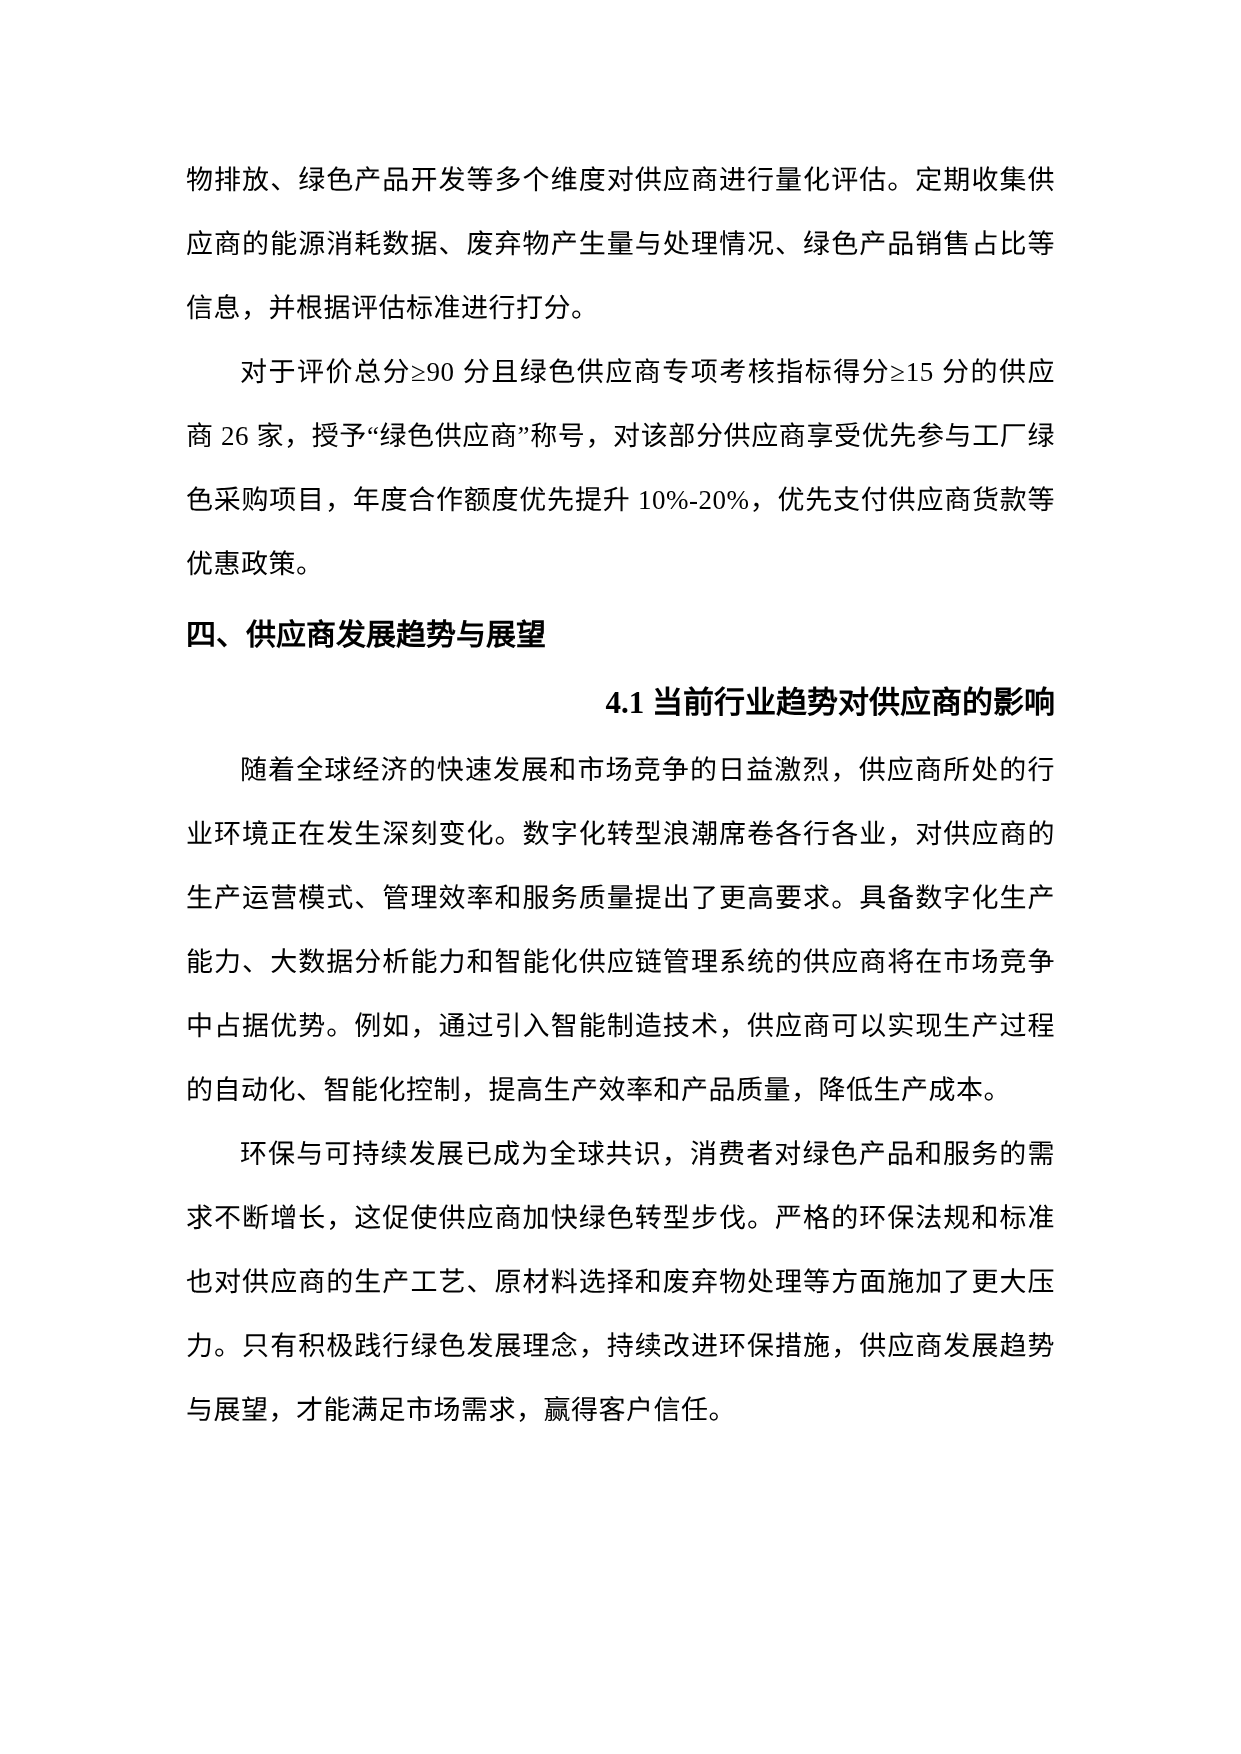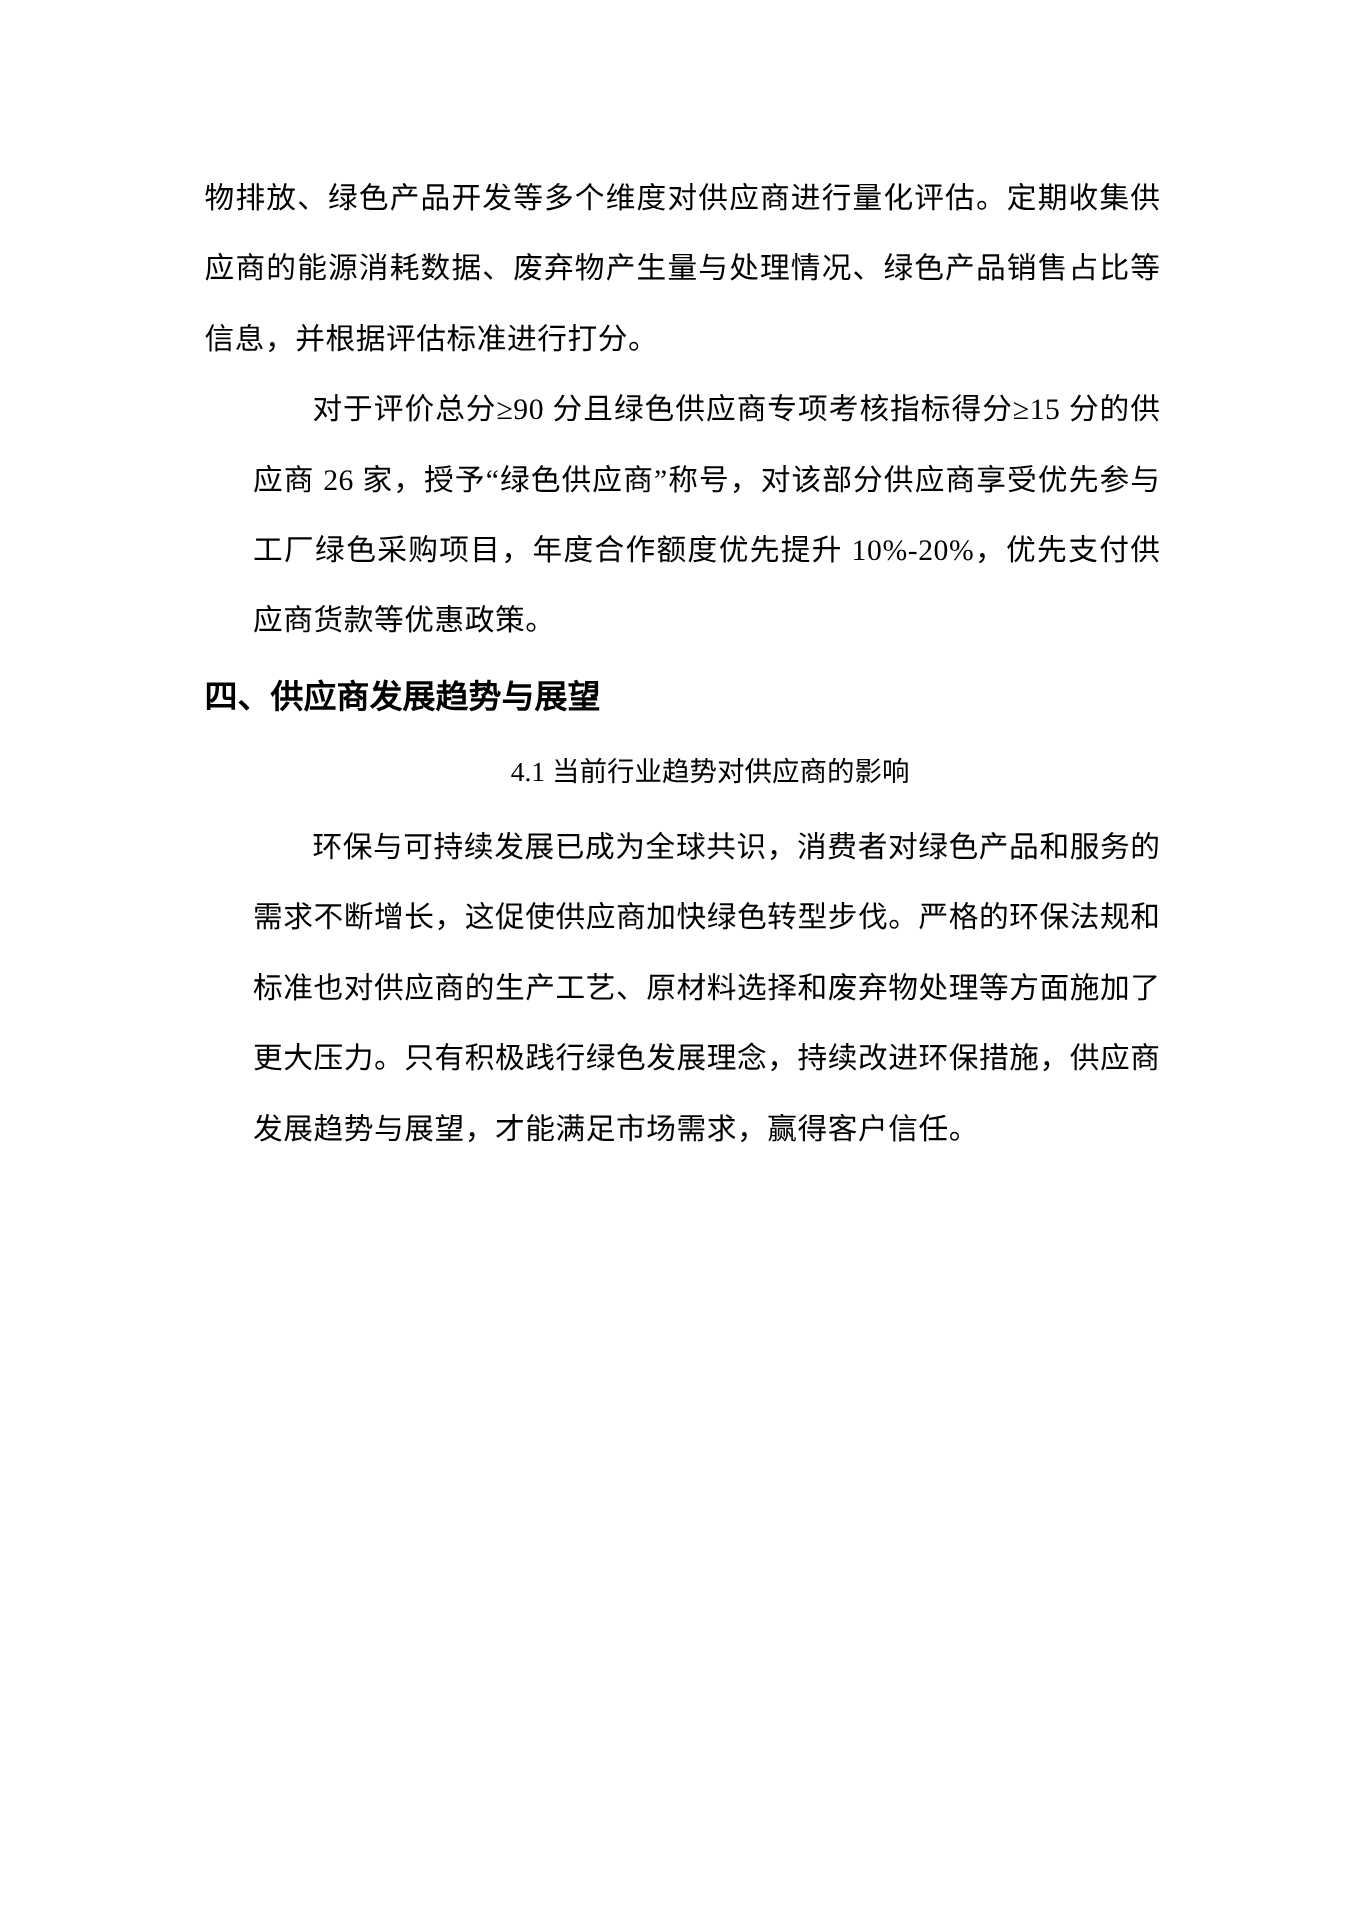--- a/index.html
+++ b/index.html
@@ -21,47 +21,47 @@
   }
   .para {
     margin: 0;
     font-size: 27px;
     line-height: 64px;
     text-align: justify;
     letter-spacing: 0.5px;
   }
   .para.indented {
     text-indent: 2em;
-    margin-left: 44px;
   }
   .heading1 {
     margin: 6px 0 0 0;
     font-size: 30px;
     line-height: 66px;
     font-weight: bold;
     font-family: "Liberation Sans", "DejaVu Sans", sans-serif;
     text-align: left;
   }
   .heading2 {
     margin: 2px 0;
-    font-size: 25px;
+    font-size: 31px;
     line-height: 66px;
-    font-weight: normal;
+    font-weight: bold;
     font-family: "Liberation Serif", "DejaVu Serif", serif;
     text-indent: 2em;
-    text-align: center;
+    text-align: right;
   }
 </style>
 </head>
 <body>
 
 <div class="page">
   <p class="para">物排放、绿色产品开发等多个维度对供应商进行量化评估。定期收集供应商的能源消耗数据、废弃物产生量与处理情况、绿色产品销售占比等信息，并根据评估标准进行打分。</p>
 
   <p class="para indented">对于评价总分≥90 分且绿色供应商专项考核指标得分≥15 分的供应商 26 家，授予“绿色供应商”称号，对该部分供应商享受优先参与工厂绿色采购项目，年度合作额度优先提升 10%-20%，优先支付供应商货款等优惠政策。</p>
 
   <h1 class="heading1">四、供应商发展趋势与展望</h1>
 
   <h2 class="heading2">4.1 当前行业趋势对供应商的影响</h2>
 
+  <p class="para indented">随着全球经济的快速发展和市场竞争的日益激烈，供应商所处的行业环境正在发生深刻变化。数字化转型浪潮席卷各行各业，对供应商的生产运营模式、管理效率和服务质量提出了更高要求。具备数字化生产能力、大数据分析能力和智能化供应链管理系统的供应商将在市场竞争中占据优势。例如，通过引入智能制造技术，供应商可以实现生产过程的自动化、智能化控制，提高生产效率和产品质量，降低生产成本。</p>
 
   <p class="para indented">环保与可持续发展已成为全球共识，消费者对绿色产品和服务的需求不断增长，这促使供应商加快绿色转型步伐。严格的环保法规和标准也对供应商的生产工艺、原材料选择和废弃物处理等方面施加了更大压力。只有积极践行绿色发展理念，持续改进环保措施，供应商发展趋势与展望，才能满足市场需求，赢得客户信任。</p>
 </div>
 
 </body></html>

